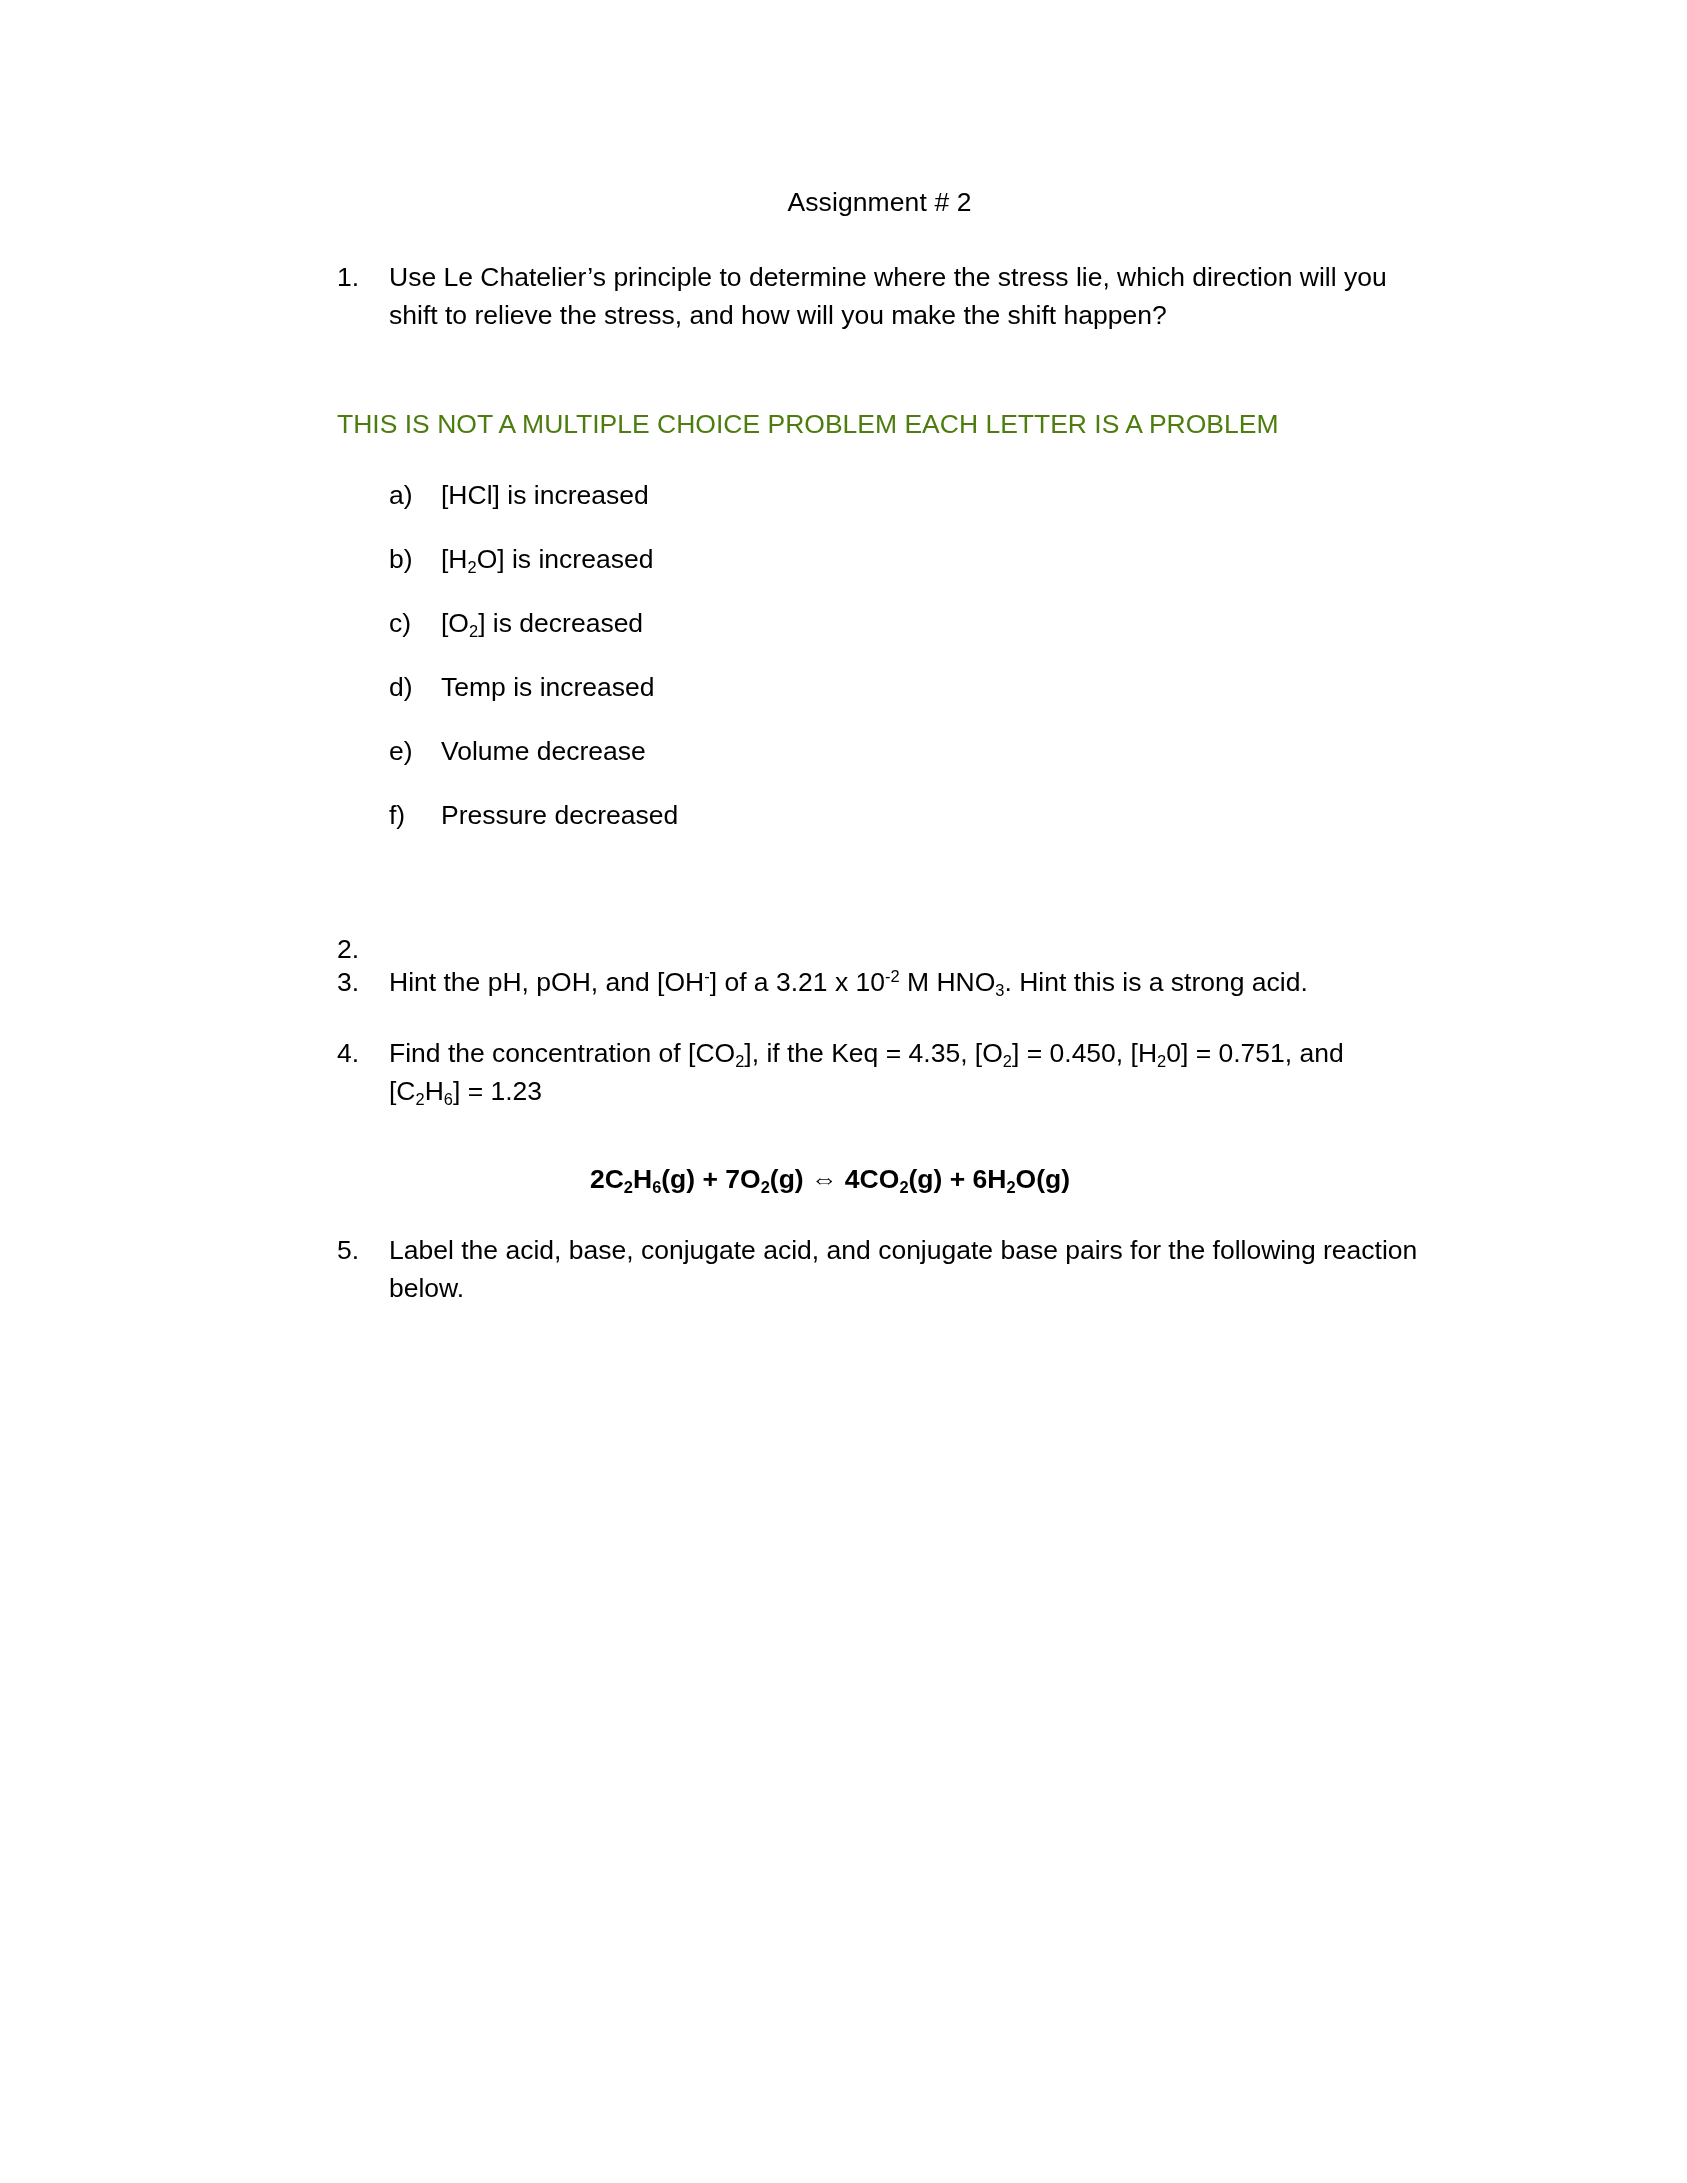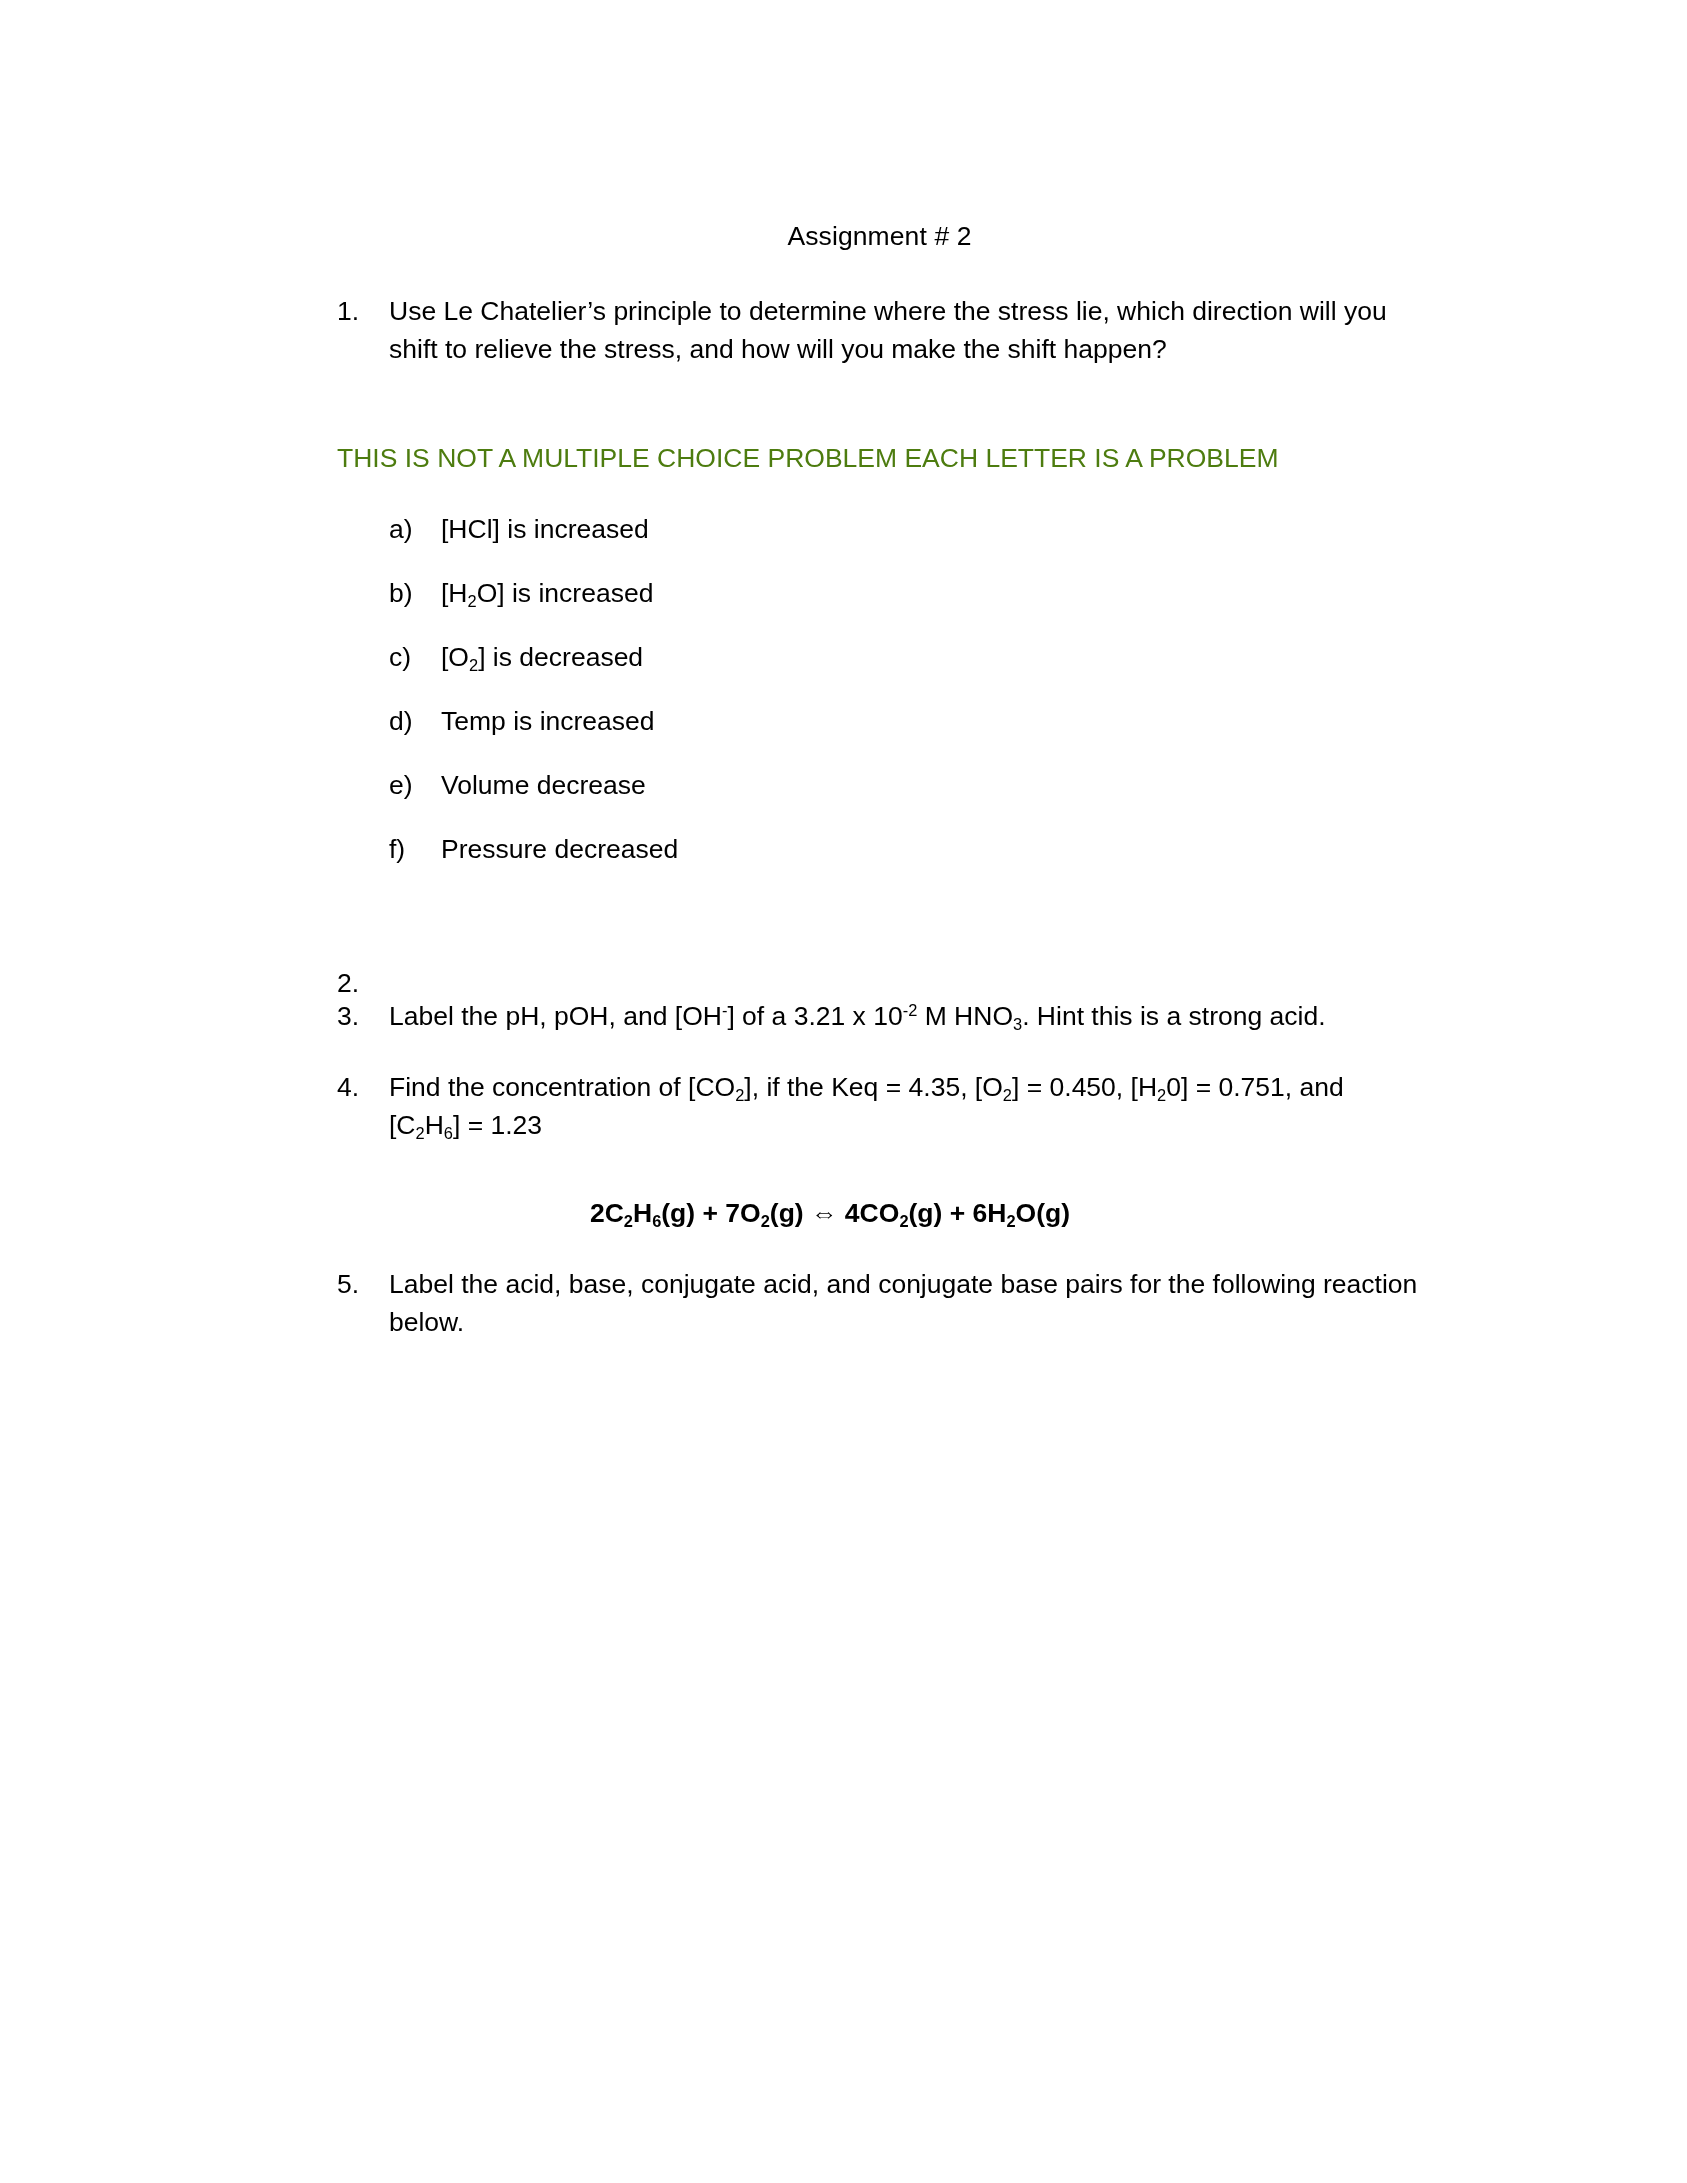--- a/index.html
+++ b/index.html
@@ -14,21 +14,20 @@
     color: #000000;
     position: relative;
     overflow: hidden;
   }
   .page {
     position: absolute;
     left: 0; top: 0;
     width: 1687px;
     height: 1550px;
     background: #fff;
-    margin-top: 34px;
   }
   .content {
     position: absolute;
     left: 337px;
     top: 185px;
     width: 1085px;
   }
   .title {
     text-align: center;
     font-size: 26.5px;
@@ -158,21 +157,21 @@
     <div class="spacer-sm"></div>
 
     <div class="q">
       <span class="num">2.</span>
     </div>
 
     <div class="spacer-md"></div>
 
     <div class="q">
       <span class="num">3.</span>
-      <span><span>Label the pH, pOH, and [OH</span><sup>-</sup><span>] of a 3.21 x 10</span><sup>-2</sup><span> M HNO</span><sub>3</sub><span>.  Hint this is a strong acid.</span></span>
+      <span><span>Hint the pH, pOH, and [OH</span><sup>-</sup><span>] of a 3.21 x 10</span><sup>-2</sup><span> M HNO</span><sub>3</sub><span>.  Hint this is a strong acid.</span></span>
     </div>
 
     <div class="spacer-md"></div>
 
     <div class="q">
       <span class="num">4.</span>
       <span><span>Find the concentration of [CO</span><sub>2</sub><span>], if the Keq = 4.35, [O</span><sub>2</sub><span>] = 0.450, [H</span><sub>2</sub><span>0] = 0.751, and [C</span><sub>2</sub><span>H</span><sub>6</sub><span>] = 1.23</span></span>
     </div>
 
     <div class="spacer-lg"></div>

